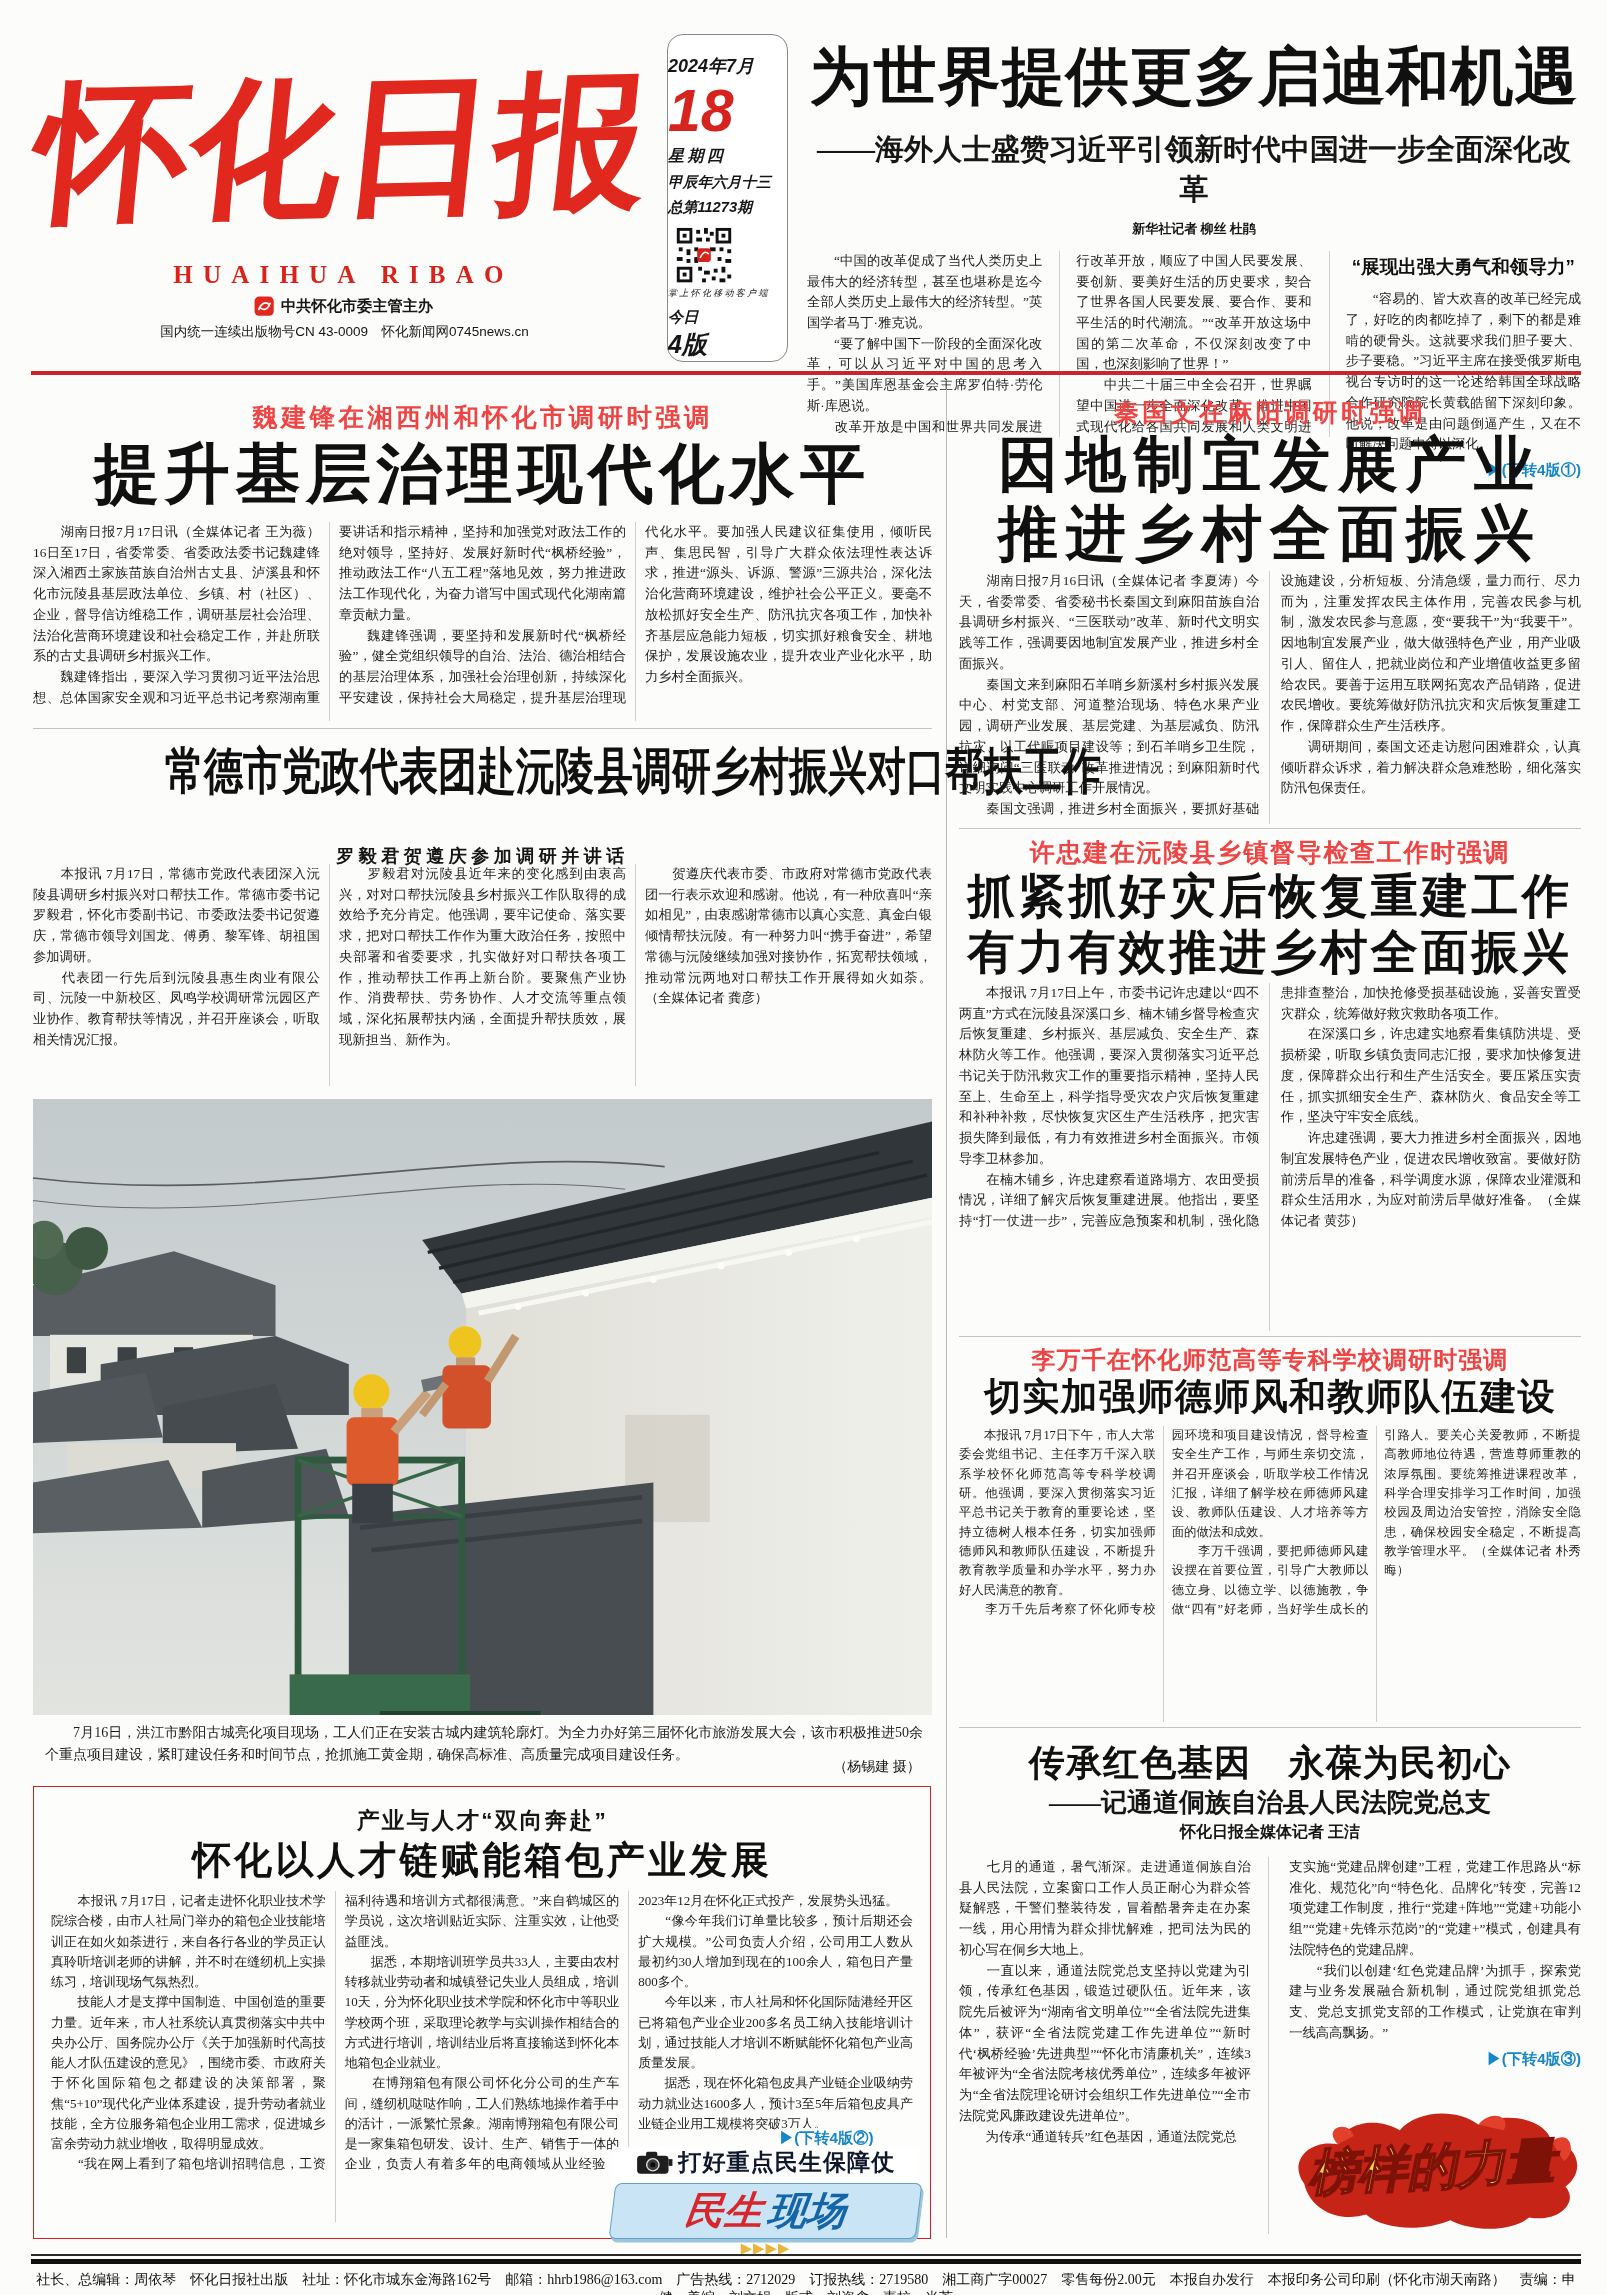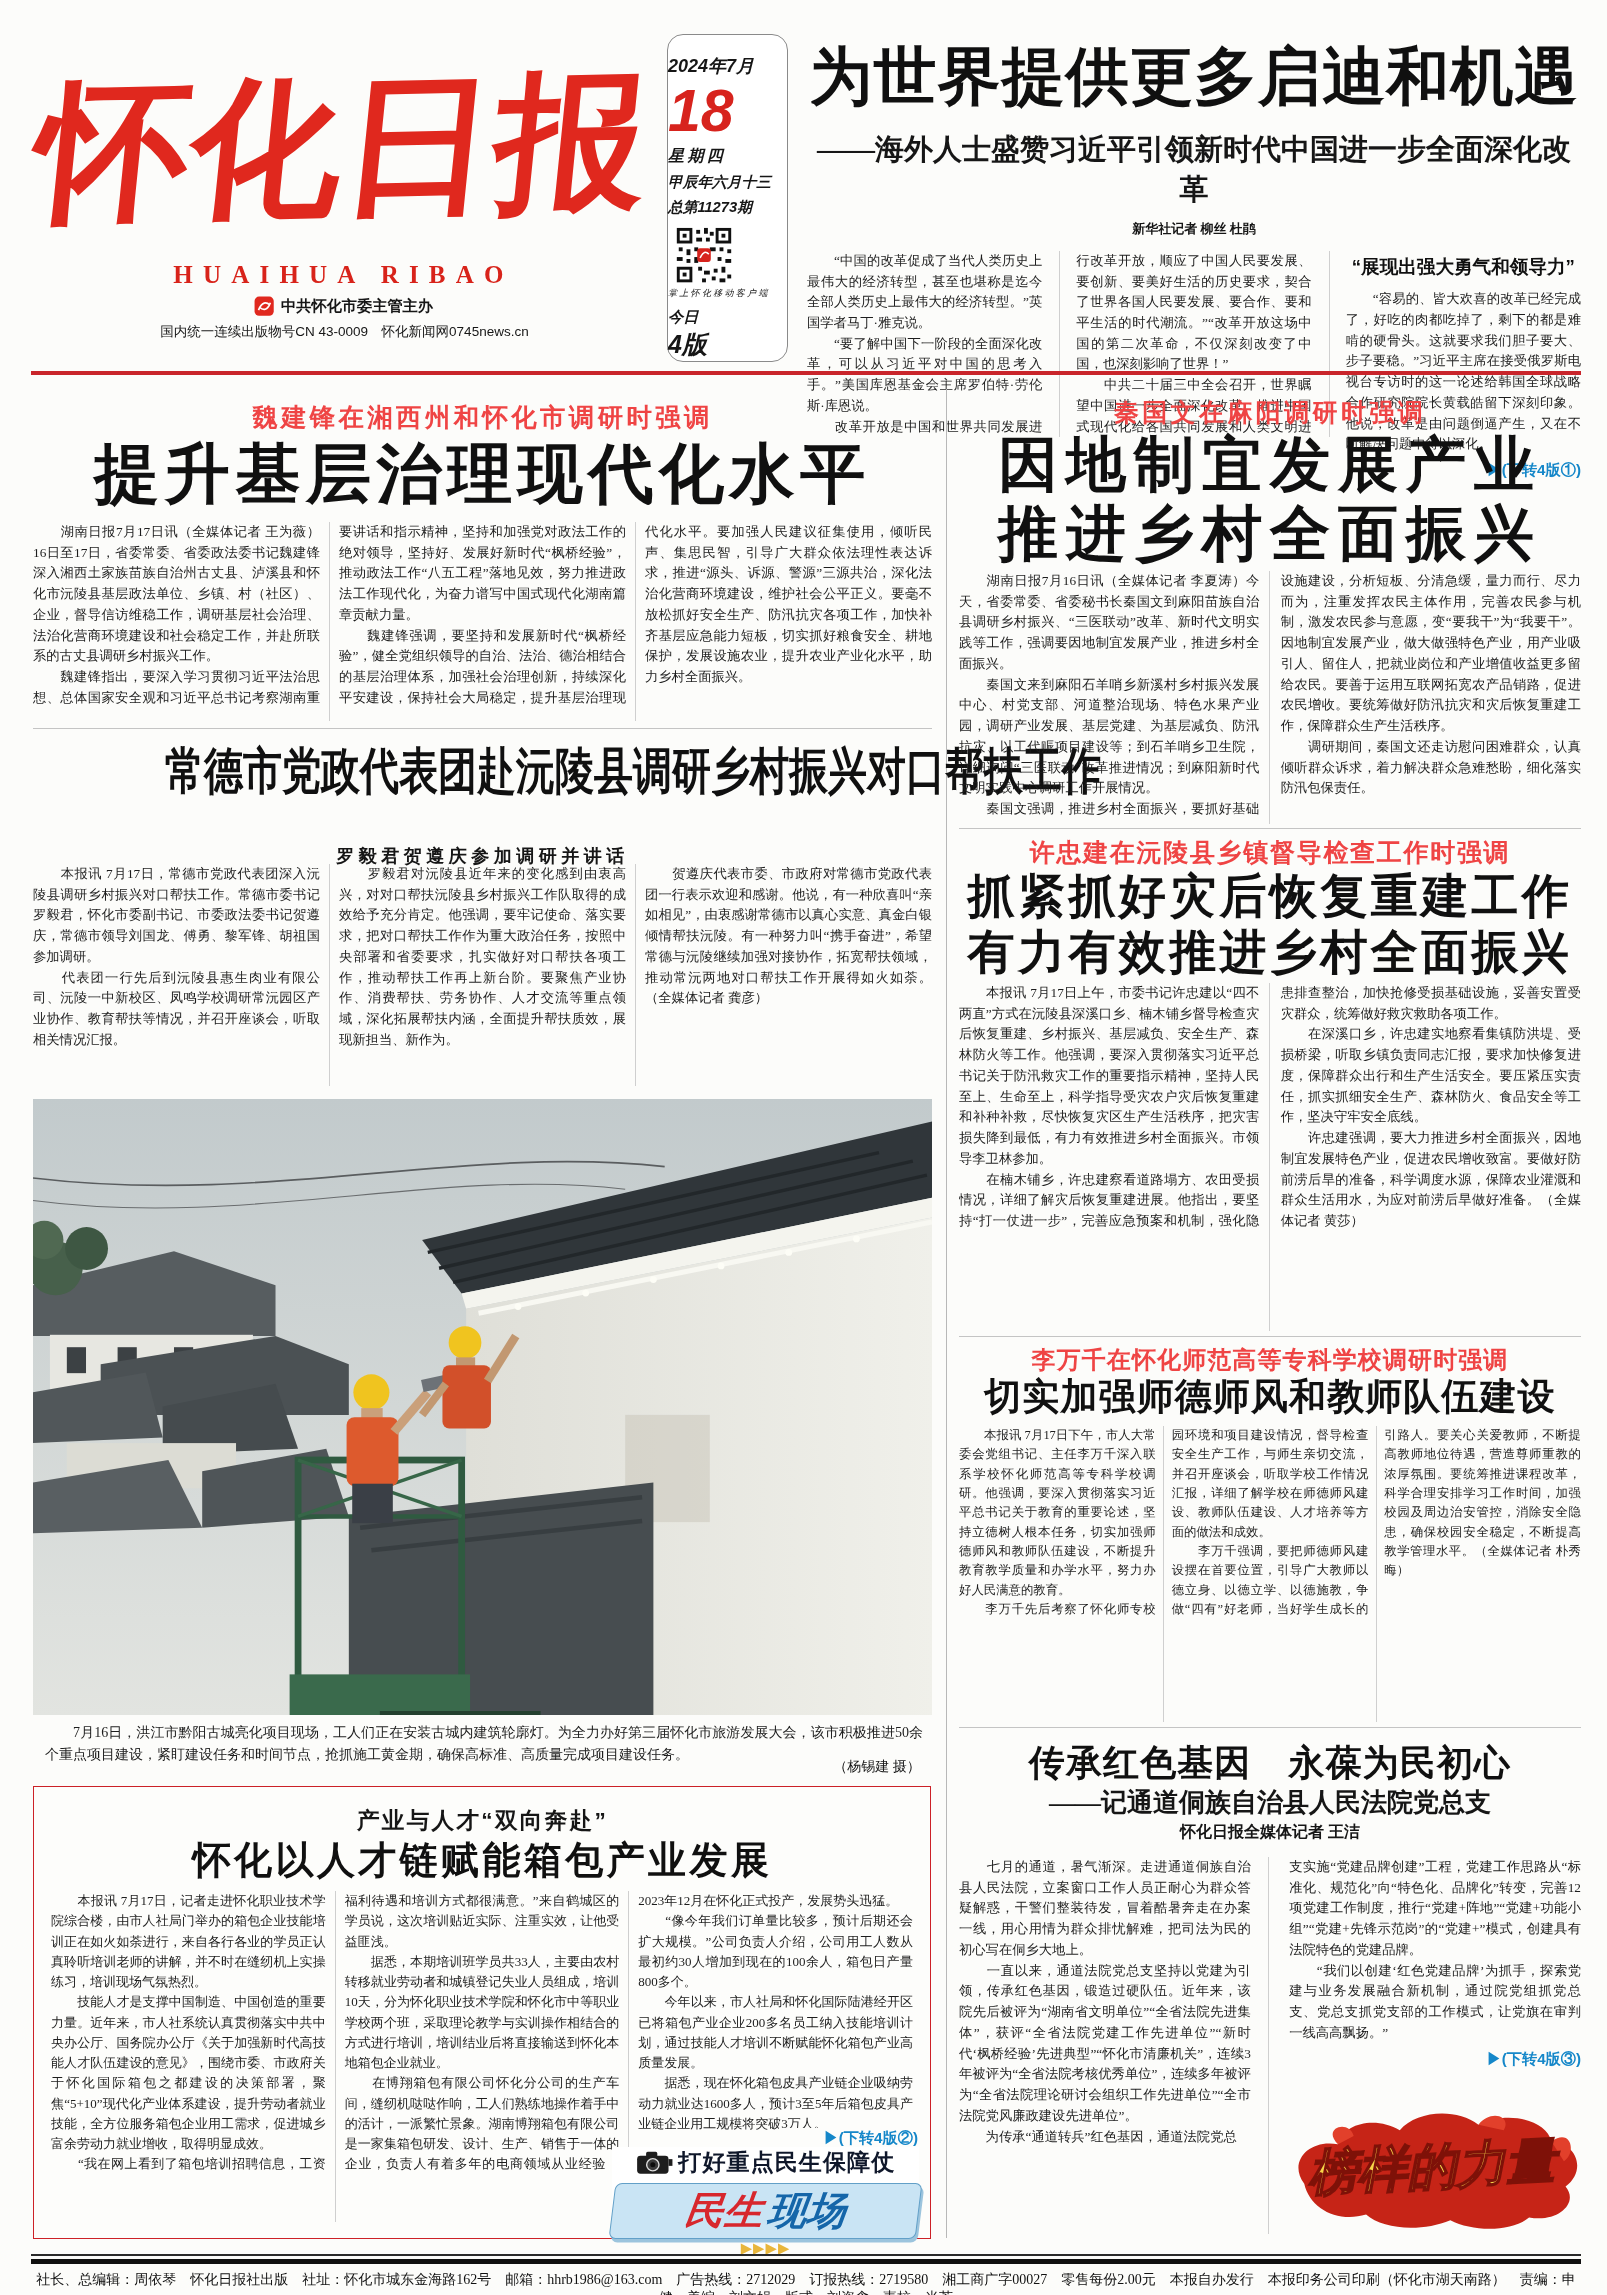--- a/index.html
+++ b/index.html
@@ -235,21 +235,21 @@
   <div class="abs ctr" style="left:33px;top:1805px;width:899px;font-size:22.6px;font-weight:600;letter-spacing:2.3px;">产业与人才“双向奔赴”</div>
   <div class="abs hl ctr" style="left:33px;top:1835px;width:899px;font-size:38px;letter-spacing:3.4px;">怀化以人才链赋能箱包产业发展</div>
   <div class="abs bt c3" style="left:51px;top:1891px;width:862px;height:331px;font-size:13px;">　　本报讯 7月17日，记者走进怀化职业技术学院综合楼，由市人社局门举办的箱包企业技能培训正在如火如荼进行，来自各行各业的学员正认真聆听培训老师的讲解，并不时在缝纫机上实操练习，培训现场气氛热烈。
 　　技能人才是支撑中国制造、中国创造的重要力量。近年来，市人社系统认真贯彻落实中共中央办公厅、国务院办公厅《关于加强新时代高技能人才队伍建设的意见》，围绕市委、市政府关于怀化国际箱包之都建设的决策部署，聚焦“5+10”现代化产业体系建设，提升劳动者就业技能，全方位服务箱包企业用工需求，促进城乡富余劳动力就业增收，取得明显成效。
 　　“我在网上看到了箱包培训招聘信息，工资福利待遇和培训方式都很满意。”来自鹤城区的学员说，这次培训贴近实际、注重实效，让他受益匪浅。
 　　据悉，本期培训班学员共33人，主要由农村转移就业劳动者和城镇登记失业人员组成，培训10天，分为怀化职业技术学院和怀化市中等职业学校两个班，采取理论教学与实训操作相结合的方式进行培训，培训结业后将直接输送到怀化本地箱包企业就业。
 　　在博翔箱包有限公司怀化分公司的生产车间，缝纫机哒哒作响，工人们熟练地操作着手中的活计，一派繁忙景象。湖南博翔箱包有限公司是一家集箱包研发、设计、生产、销售于一体的企业，负责人有着多年的电商领域从业经验，2023年12月在怀化正式投产，发展势头迅猛。
 　　“像今年我们订单量比较多，预计后期还会扩大规模。”公司负责人介绍，公司用工人数从最初约30人增加到现在的100余人，箱包日产量800多个。
 　　今年以来，市人社局和怀化国际陆港经开区已将箱包产业企业200多名员工纳入技能培训计划，通过技能人才培训不断赋能怀化箱包产业高质量发展。
 　　据悉，现在怀化箱包皮具产业链企业吸纳劳动力就业达1600多人，预计3至5年后箱包皮具产业链企业用工规模将突破3万人。</div>
-  <div class="abs jump" style="left:779px;top:2128px;width:139px;text-align:right;background:#fdfdfb;">▶(下转4版②)</div>
+  <div class="abs jump" style="left:779px;top:2128px;width:139px;text-align:left;background:#fdfdfb;">▶(下转4版②)</div>
 
   <div id="minsheng" class="abs" style="left:612px;top:2147px;width:307px;height:86px;">
     <div style="display:flex;align-items:center;gap:5.6px;justify-content:center;">
       <svg width="37" height="25" viewBox="0 0 66 44">
         <rect x="2" y="10" width="56" height="32" rx="6" fill="#1e1e1e"></rect>
         <rect x="18" y="3" width="20" height="10" rx="3" fill="#1e1e1e"></rect>
         <circle cx="30" cy="26" r="11" fill="#3a3a3a" stroke="#dcdcdc" stroke-width="2.5"></circle>
         <circle cx="30" cy="26" r="4.5" fill="#0c0c0c"></circle>
         <rect x="58" y="16" width="7" height="12" fill="#1e1e1e"></rect>
       </svg>

